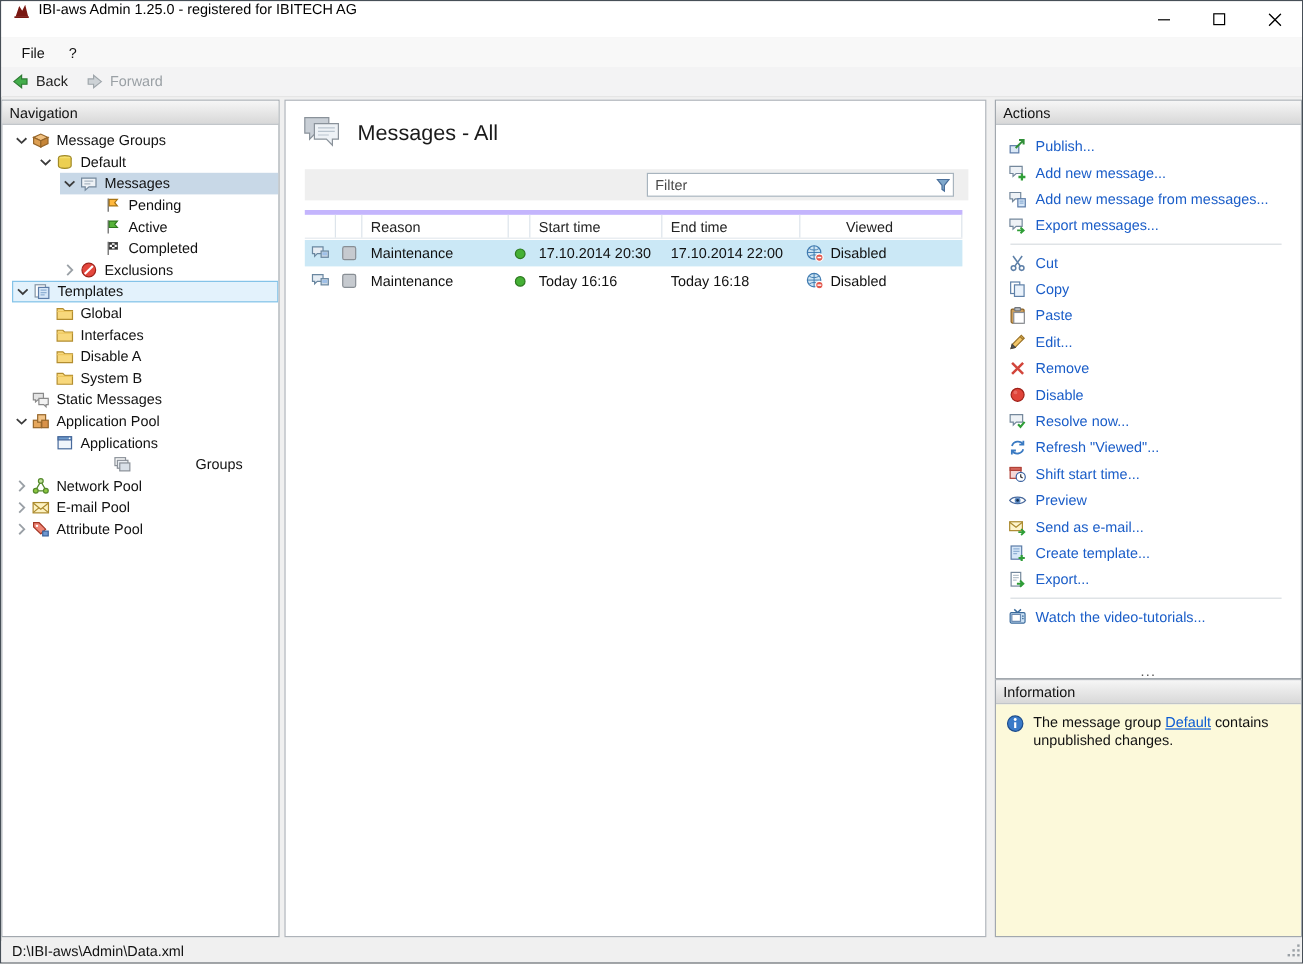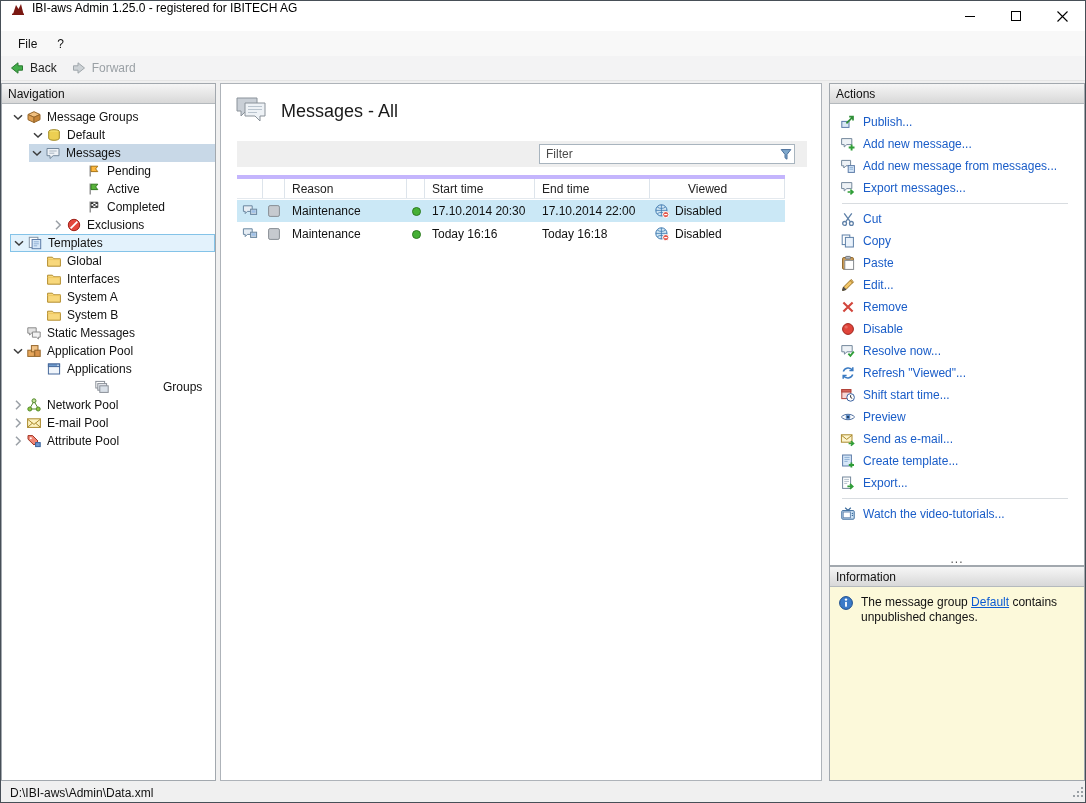--- a/index.html
+++ b/index.html
@@ -23,21 +23,21 @@
   .menu-item{padding:3px 7px}
   .toolbar{flex:0 0 25px;background:#f3f3f4;display:flex;align-items:center;padding-left:8px;gap:14px;border-bottom:1px solid #e5e5e5}
   .tool-btn{display:flex;align-items:center;gap:5px;color:#222}
   .tool-btn.disabled{color:#9aa0a5}
 
   
   .main{flex:1;display:flex;padding:2px 0 3px 0;min-height:0}
   .panel{display:flex;flex-direction:column;border:1px solid #a2a8ae;background:#fff;min-height:0}
   .panel-header{flex:0 0 20px;background:linear-gradient(#f6f6f6,#d8d8d8);border-bottom:1px solid #b4b9bd;
     display:flex;align-items:center;padding:0 6px;color:#111}
-  .nav-panel{width:215px}
+  .nav-panel{width:232px}
   .center-panel{flex:1;margin:0 7px 0 4px;border:1px solid #aeb3b9}
   .right-col{width:256px;display:flex;flex-direction:column;min-height:0}
   .actions-panel{flex:1;min-height:0}
   .info-panel{flex:0 0 215px}
 
   
   .tree{flex:1;overflow:hidden;padding-top:4px}
   .tree-row{height:18px;display:flex;align-items:center;white-space:nowrap}
   .tree-row .chev{width:16px;height:16px;flex:0 0 16px;display:flex;align-items:center;justify-content:center}
   .tree-row .ic{margin-right:4px}
@@ -160,21 +160,21 @@
               </svg>
             </span>
             <span class="ic">
               <svg width="16" height="16" viewBox="0 0 16 16" xmlns="http://www.w3.org/2000/svg">
                 <ellipse cx="8" cy="4.8" rx="5.3" ry="2.1" fill="#f5df6e" stroke="#a18a26"></ellipse>
                 <path d="M2.7 4.8v6.4c0 1.2 2.4 2.1 5.3 2.1s5.3-.9 5.3-2.1V4.8" fill="#eccf52" stroke="#a18a26"></path>
               </svg>
             </span>
             <span class="lab">Default</span>
           </div>
-          <div class="tree-row sel" style="margin-left: 27px;">
+          <div class="tree-row sel" style="margin-left: 48px;">
             <span class="chev">
               <svg width="16" height="16" viewBox="0 0 16 16" xmlns="http://www.w3.org/2000/svg">
                 <path d="M4 6.2L8 10l4-3.8" fill="none" stroke="#3c3c3c" stroke-width="1.5"></path>
               </svg>
             </span>
             <span class="ic">
               <svg width="16" height="16" viewBox="0 0 16 16" xmlns="http://www.w3.org/2000/svg">
                 <path d="M2 3.5h12v7.2H8.2L5 13.5v-2.8H2z" fill="#eef2f6" stroke="#74889c"></path>
                 <path d="M4.3 6h7.4M4.3 8.2h5" stroke="#a9b6c2" fill="none"></path>
               </svg>
@@ -262,21 +262,21 @@
             <span class="lab">Interfaces</span>
           </div>
           <div class="tree-row" style="margin-left: 28px;">
             <span class="chev"></span>
             <span class="ic">
               <svg width="16" height="16" viewBox="0 0 16 16" xmlns="http://www.w3.org/2000/svg">
                 <path d="M1.6 4.2h4.8L8 5.8h6.4v7.4H1.6z" fill="#f8d87c" stroke="#b38d2f"></path>
                 <path d="M1.6 6.6h12.8" stroke="#eec75e" fill="none"></path>
               </svg>
             </span>
-            <span class="lab">System A</span>
+            <span class="lab">Disable A</span>
           </div>
           <div class="tree-row" style="margin-left: 28px;">
             <span class="chev"></span>
             <span class="ic">
               <svg width="16" height="16" viewBox="0 0 16 16" xmlns="http://www.w3.org/2000/svg">
                 <path d="M1.6 4.2h4.8L8 5.8h6.4v7.4H1.6z" fill="#f8d87c" stroke="#b38d2f"></path>
                 <path d="M1.6 6.6h12.8" stroke="#eec75e" fill="none"></path>
               </svg>
             </span>
             <span class="lab">System B</span>

